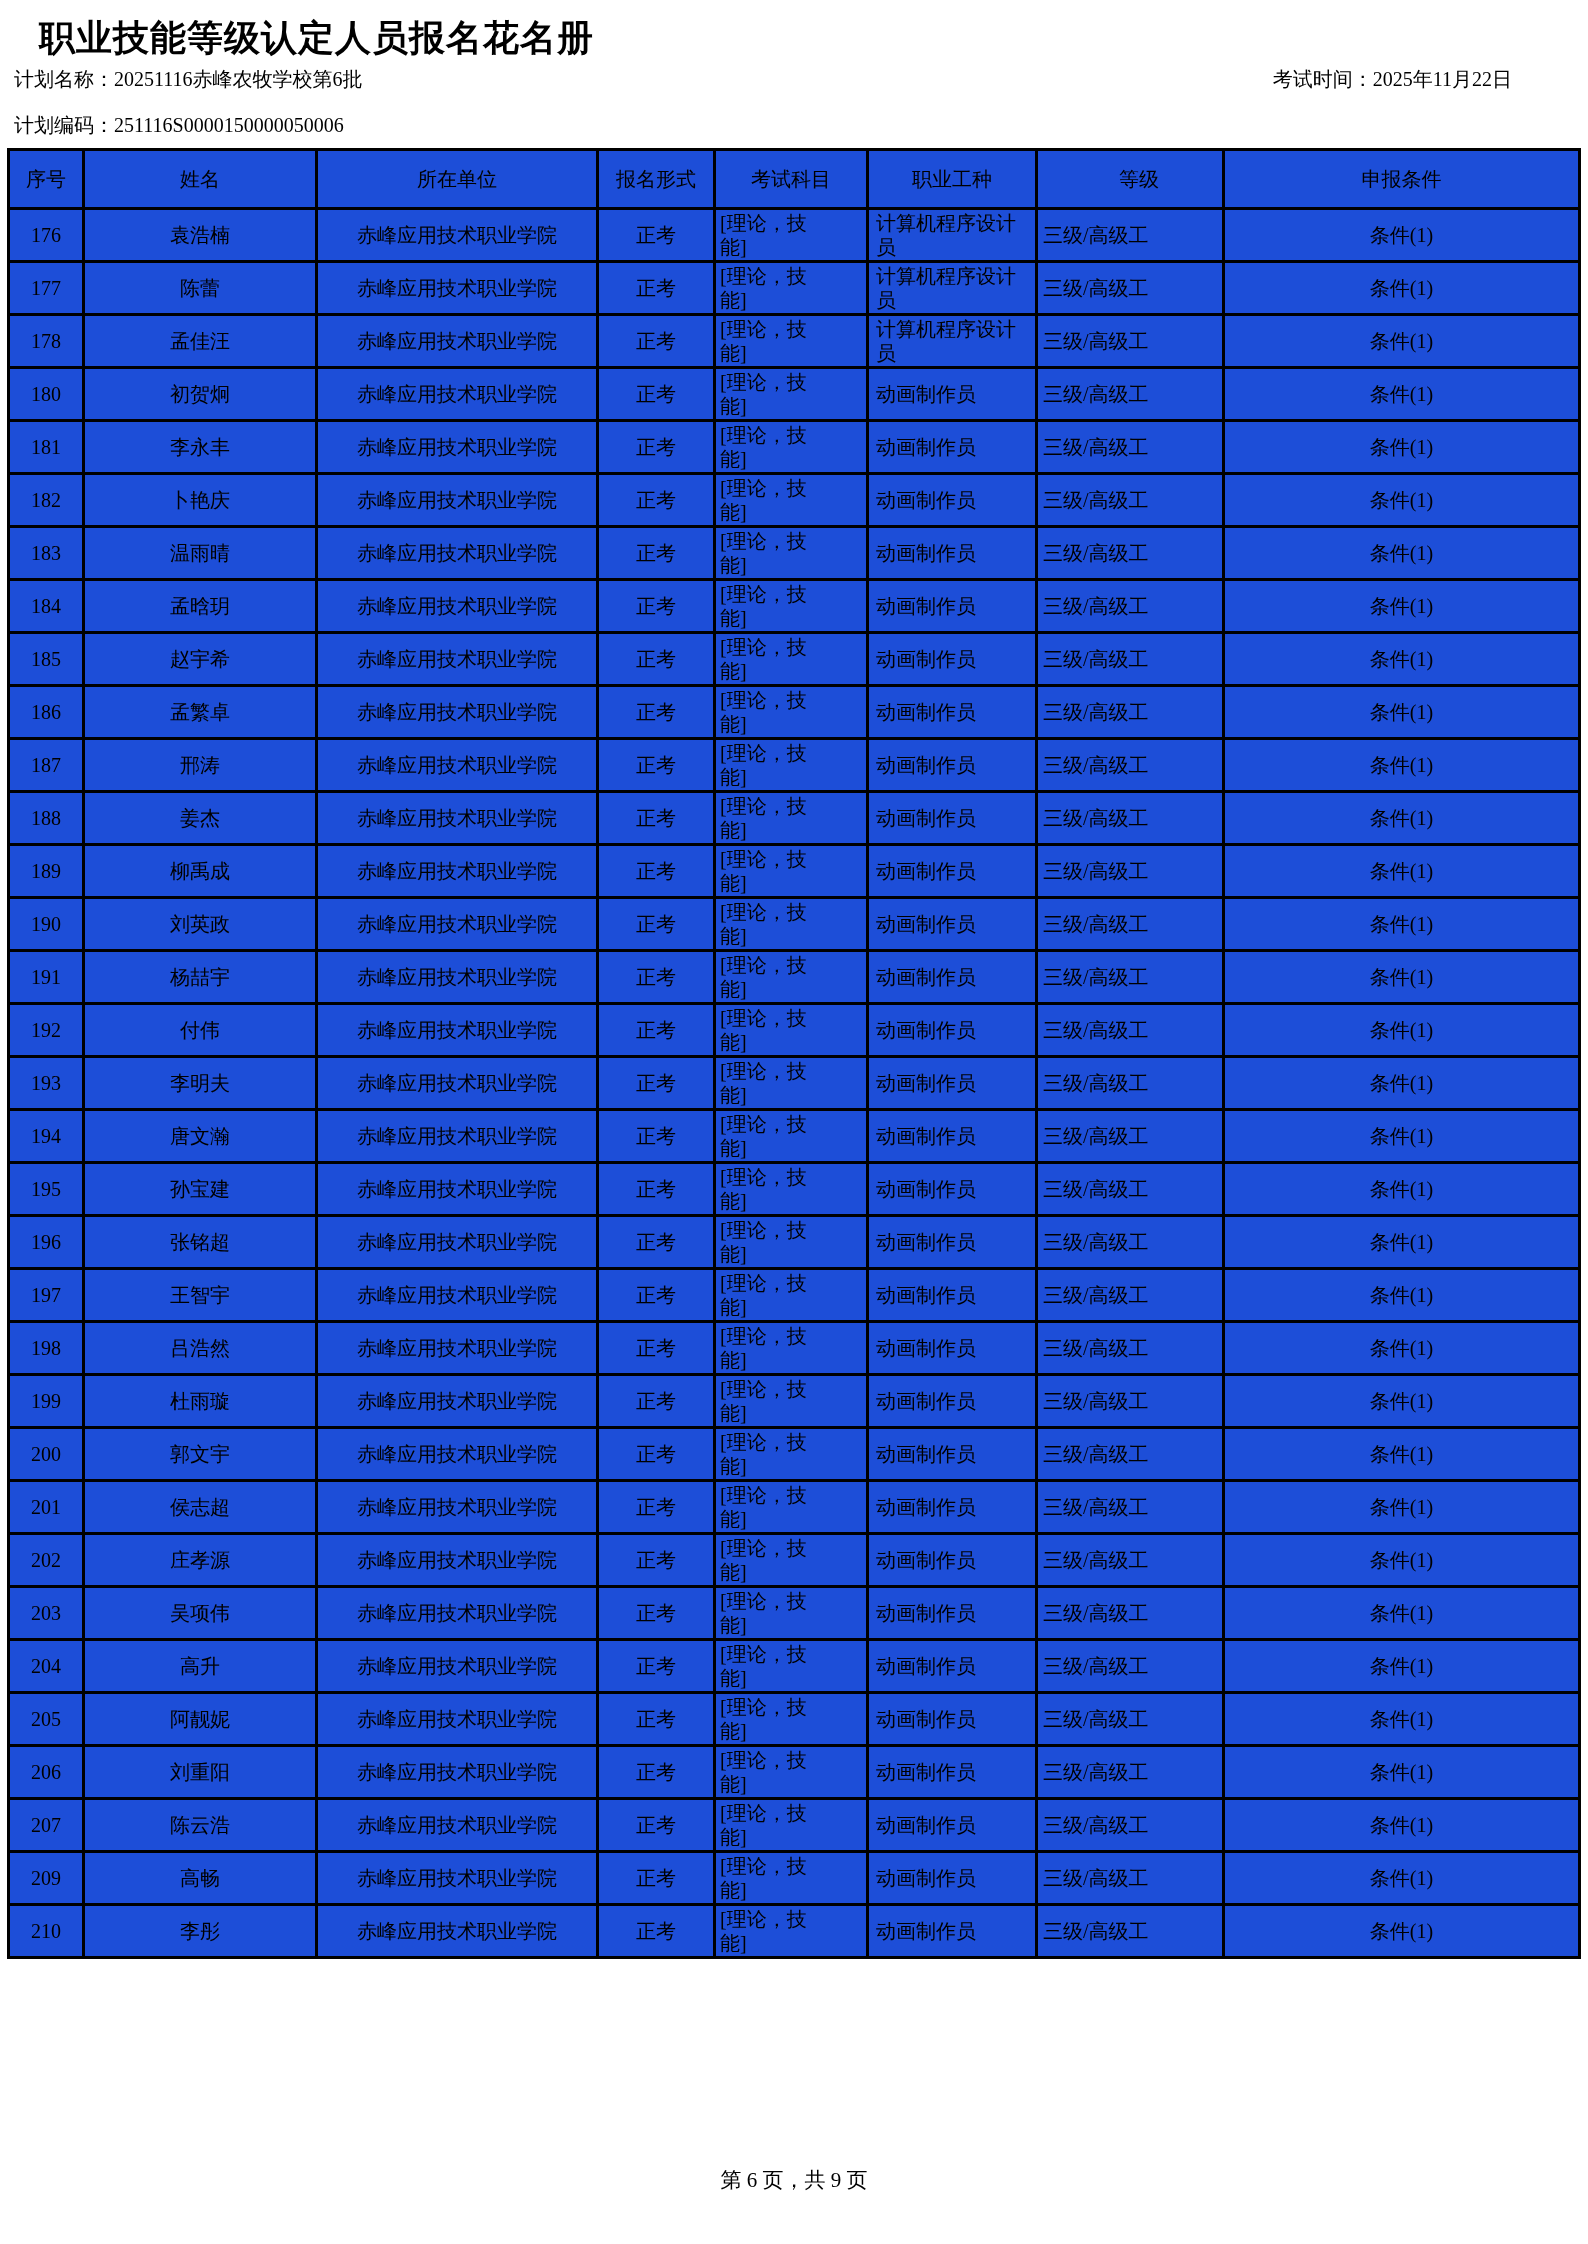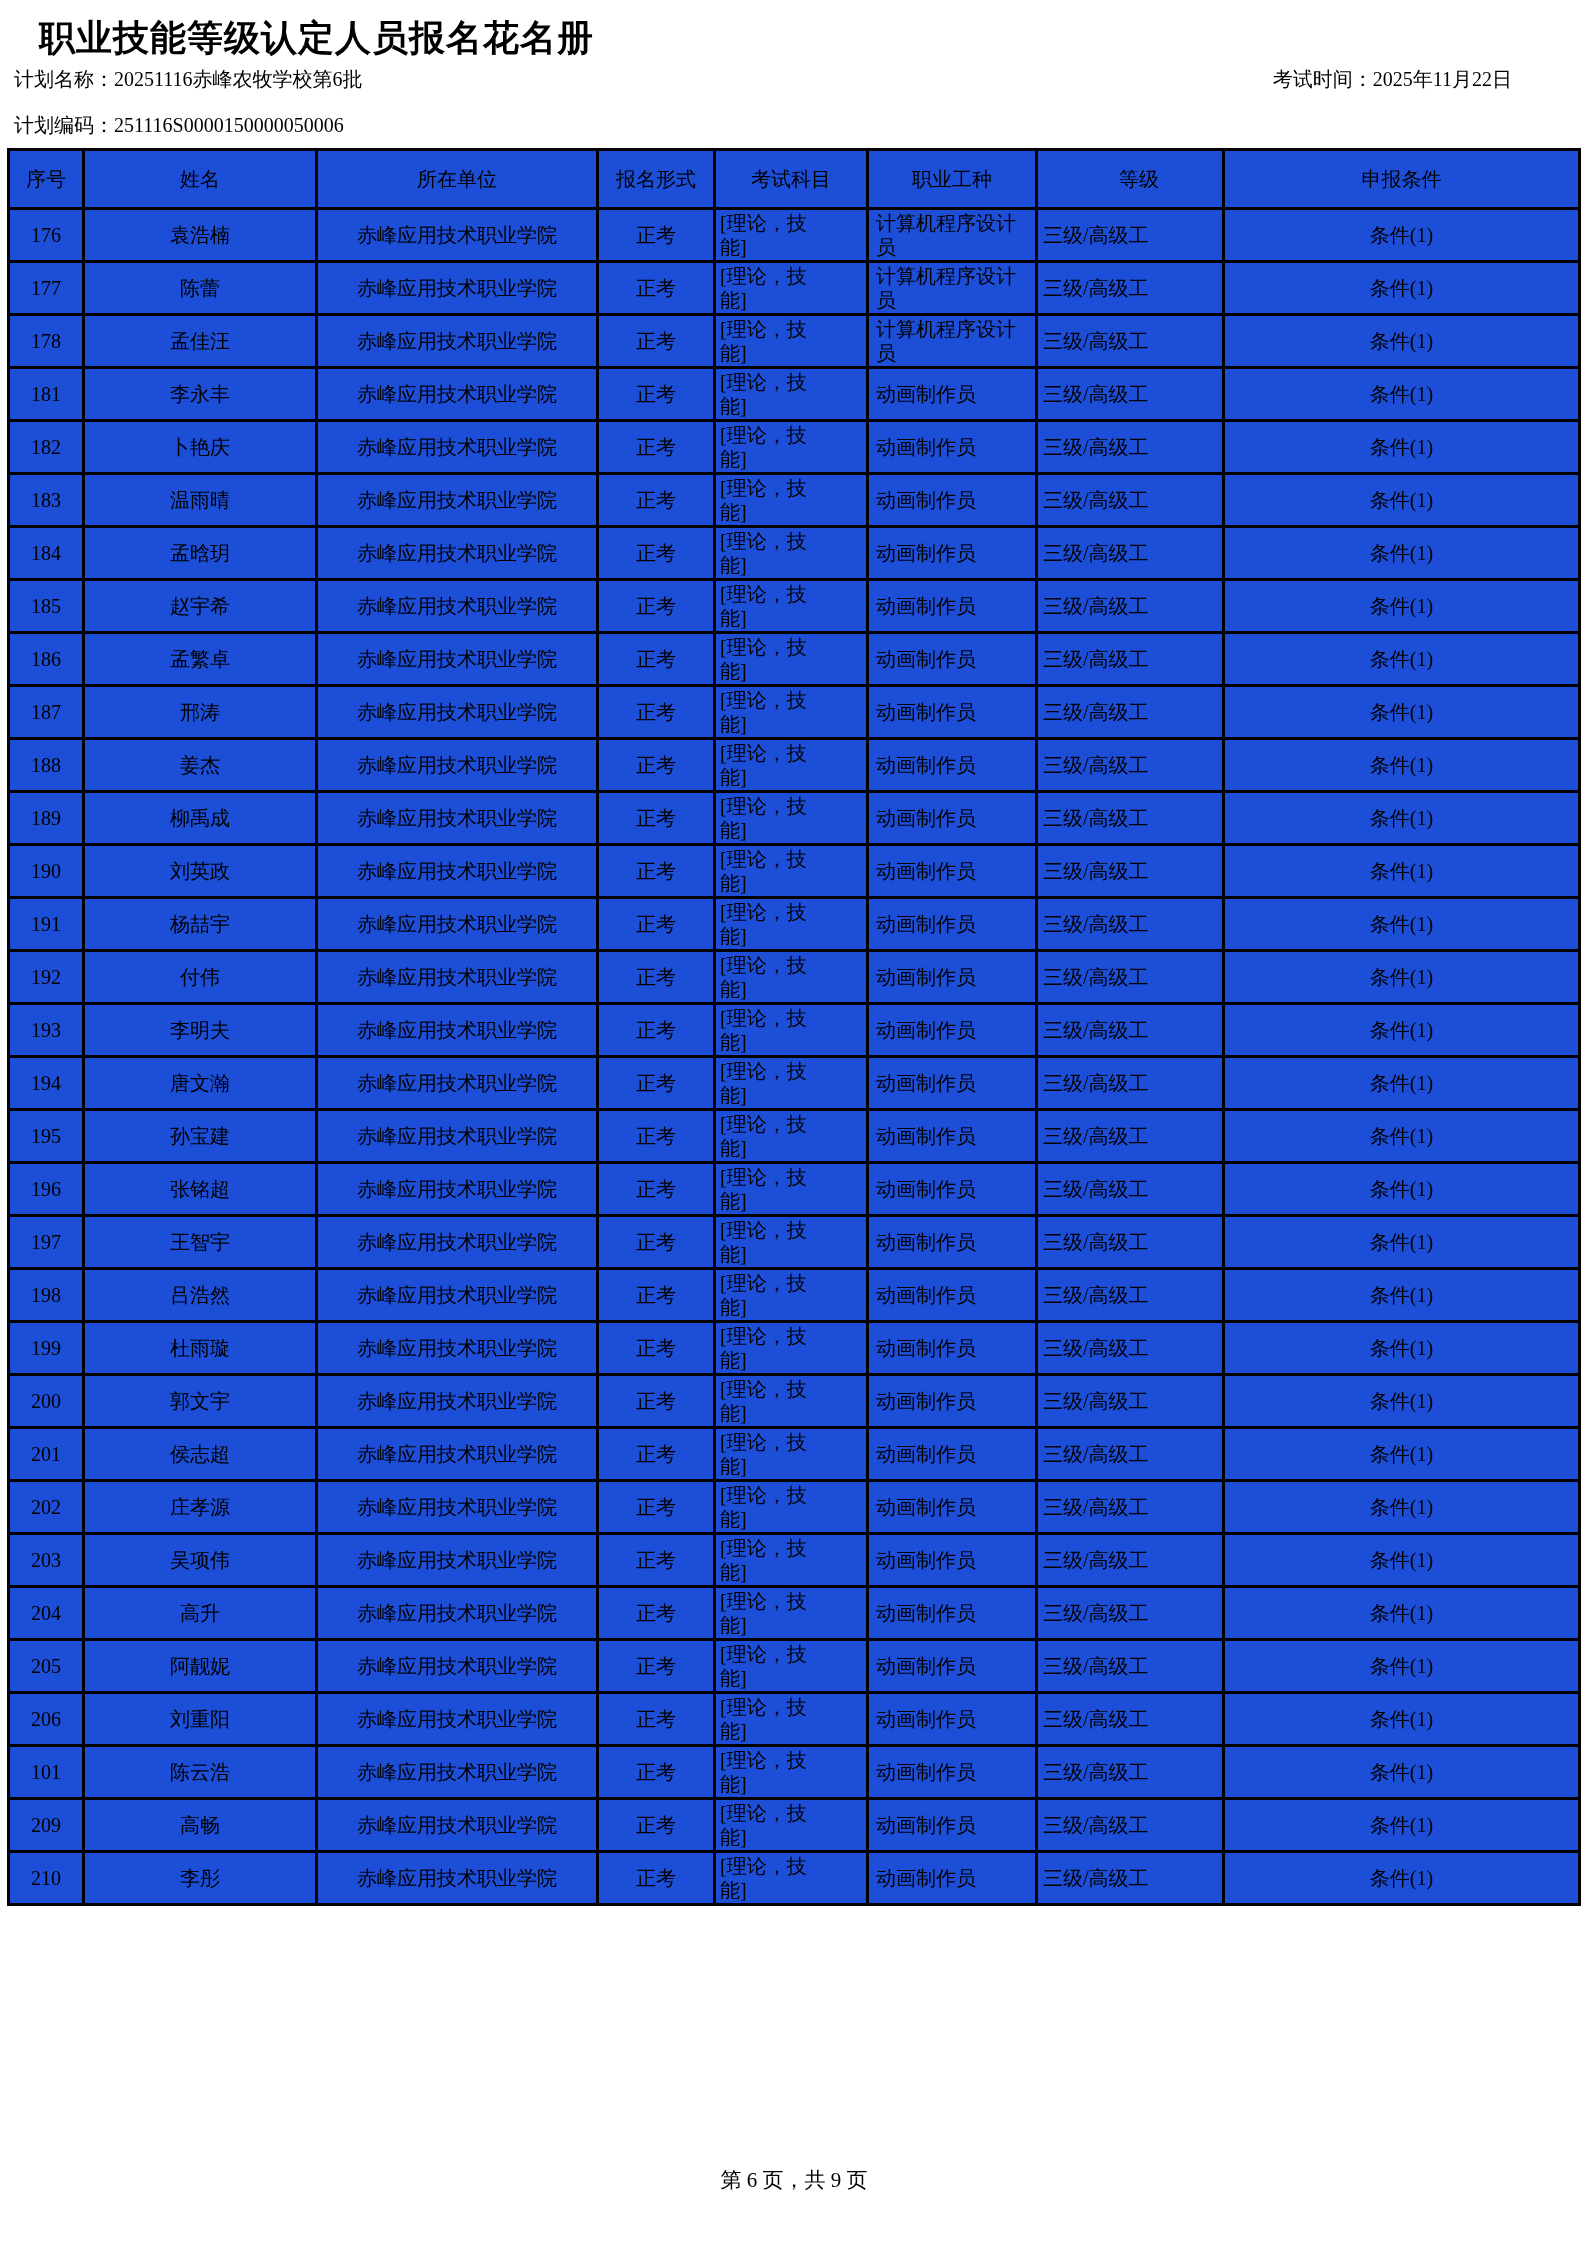--- a/index.html
+++ b/index.html
@@ -109,20 +109,31 @@
           <td class="col-unit">赤峰应用技术职业学院</td>
           <td class="col-form">正考</td>
           <td class="col-subjects">[理论，技
 能]</td>
           <td class="col-occupation">计算机程序设计
 员</td>
           <td class="col-level">三级/高级工</td>
           <td class="col-condition">条件(1)</td>
         </tr>
         <tr>
+          <td class="col-no">180</td>
+          <td class="col-name">初贺炯</td>
+          <td class="col-unit">赤峰应用技术职业学院</td>
+          <td class="col-form">正考</td>
+          <td class="col-subjects">[理论，技
+能]</td>
+          <td class="col-occupation">动画制作员</td>
+          <td class="col-level">三级/高级工</td>
+          <td class="col-condition">条件(1)</td>
+        </tr>
+        <tr>
           <td class="col-no">181</td>
           <td class="col-name">李永丰</td>
           <td class="col-unit">赤峰应用技术职业学院</td>
           <td class="col-form">正考</td>
           <td class="col-subjects">[理论，技
 能]</td>
           <td class="col-occupation">动画制作员</td>
           <td class="col-level">三级/高级工</td>
           <td class="col-condition">条件(1)</td>
         </tr>
@@ -395,21 +406,21 @@
           <td class="col-name">刘重阳</td>
           <td class="col-unit">赤峰应用技术职业学院</td>
           <td class="col-form">正考</td>
           <td class="col-subjects">[理论，技
 能]</td>
           <td class="col-occupation">动画制作员</td>
           <td class="col-level">三级/高级工</td>
           <td class="col-condition">条件(1)</td>
         </tr>
         <tr>
-          <td class="col-no">101</td>
+          <td class="col-no">207</td>
           <td class="col-name">陈云浩</td>
           <td class="col-unit">赤峰应用技术职业学院</td>
           <td class="col-form">正考</td>
           <td class="col-subjects">[理论，技
 能]</td>
           <td class="col-occupation">动画制作员</td>
           <td class="col-level">三级/高级工</td>
           <td class="col-condition">条件(1)</td>
         </tr>
         <tr>

